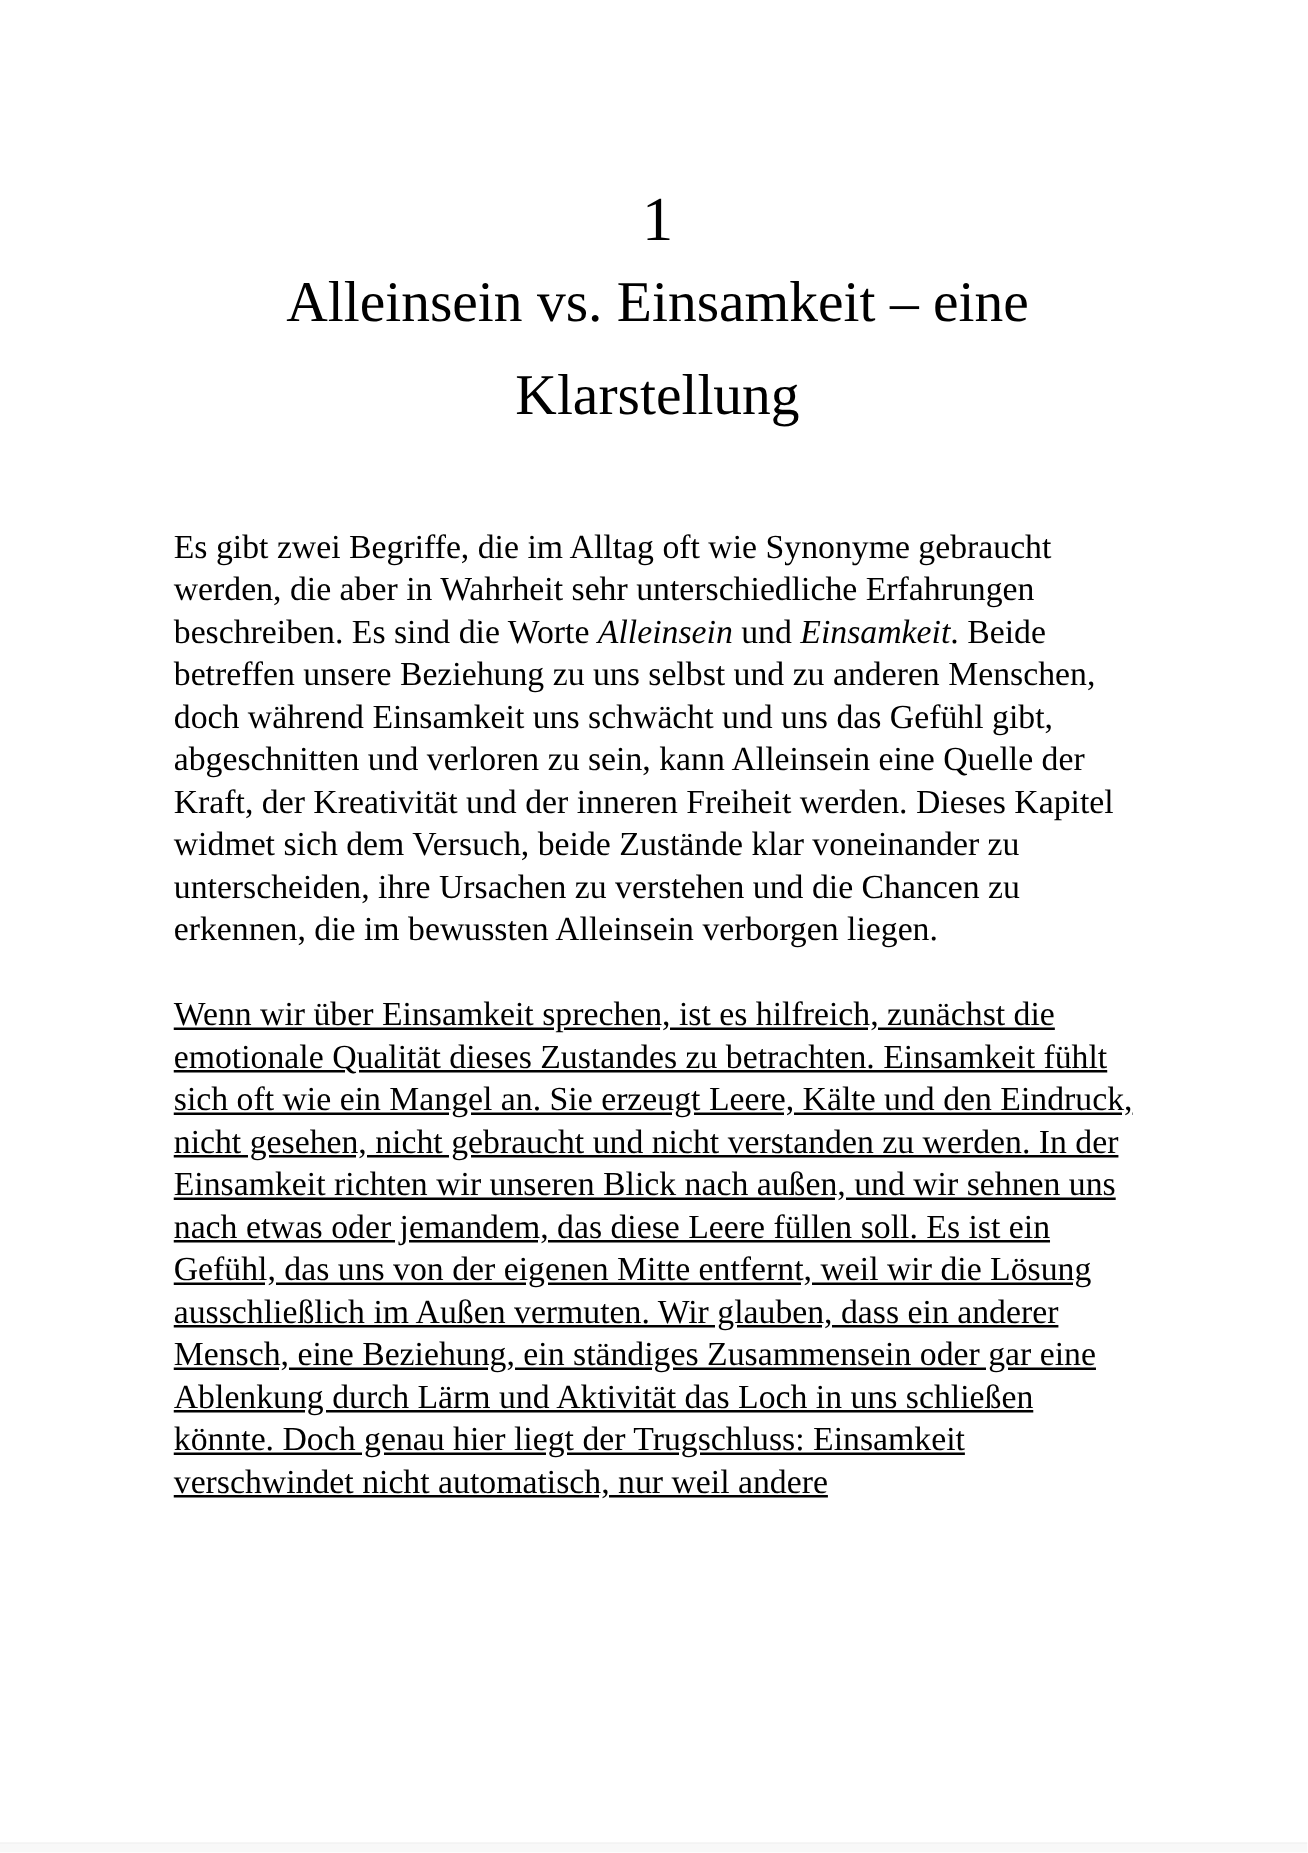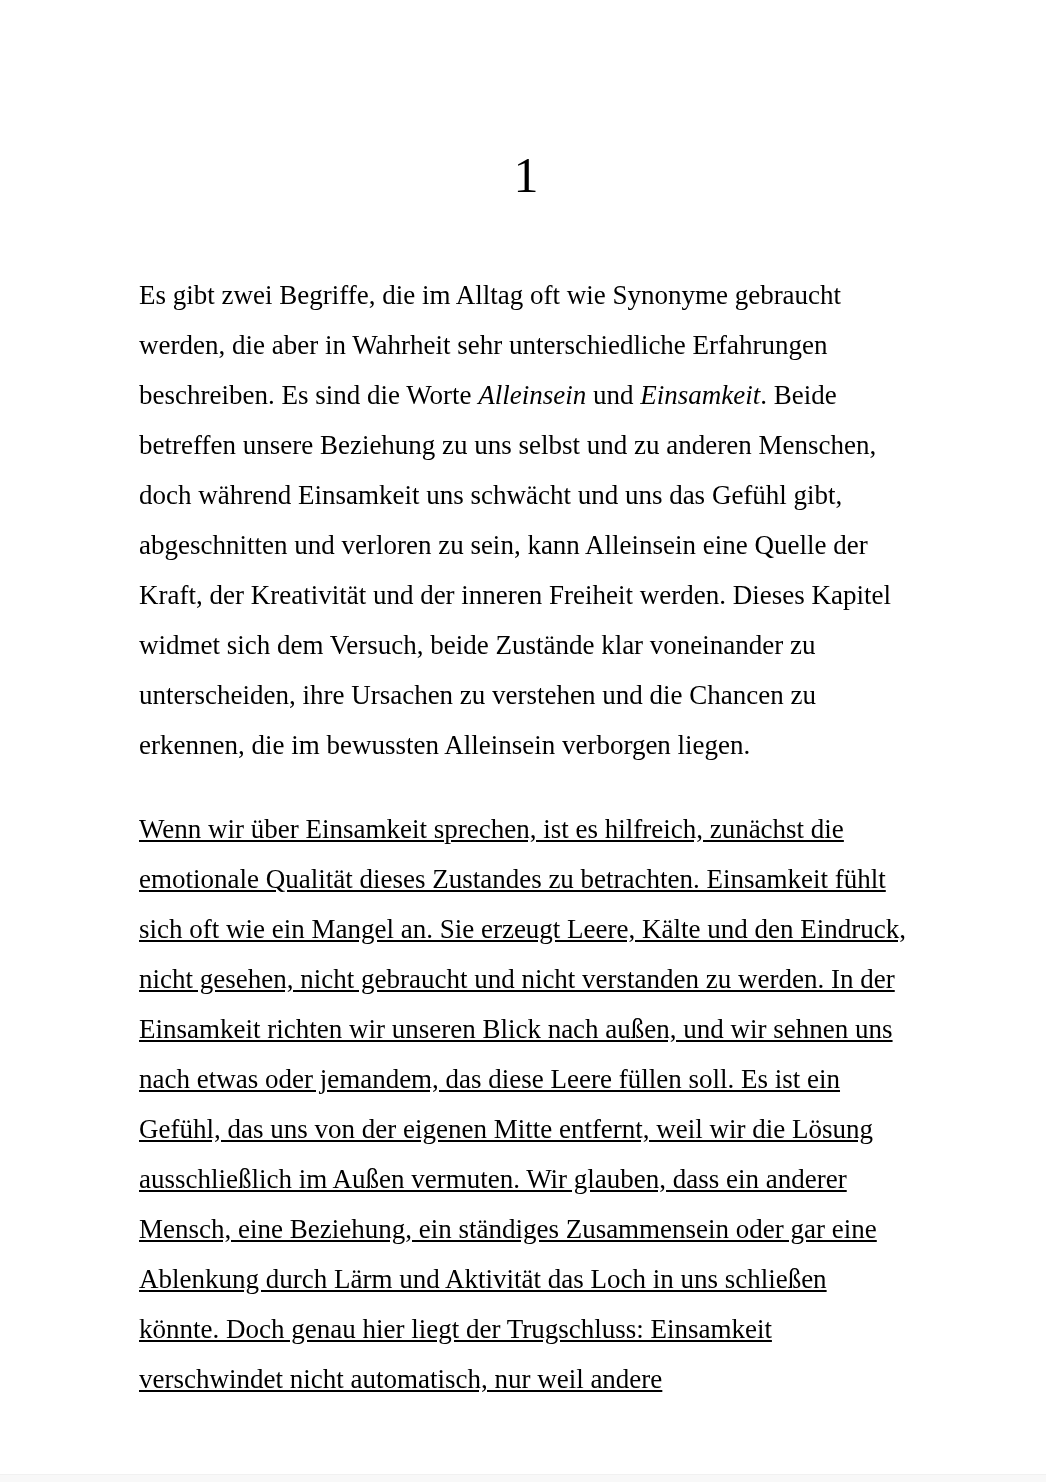--- a/index.html
+++ b/index.html
@@ -29,21 +29,21 @@
     line-height: 74px;
     font-weight: 400;
     text-align: center;
     margin: 2px 0 0 0;
   }
   .chapter-body {
     margin-top: 67px;
   }
   .chapter-body p {
     font-size: 27px;
-    line-height: 50px;
+    line-height: 34px;
     text-align: left;
     margin: 0;
     hyphens: none;
     word-spacing: normal;
   }
   .chapter-body p + p {
     margin-top: 34px;
     text-decoration: underline;
   }
   .chapter-body em { font-style: italic; }
@@ -56,20 +56,21 @@
     background: #f8f8f8;
     border-top: 1px solid #f1f1f1;
   }
 </style>
 </head>
 <body>
 
 <div class="reader-page">
   <header>
     <div class="chapter-number">1</div>
+    <h1 class="chapter-title">Alleinsein vs. Einsamkeit – eine Klarstellung</h1>
   </header>
 
   <main class="chapter-body">
     <p><span>Es gibt zwei Begriffe, die im Alltag oft wie Synonyme gebraucht werden, die aber in Wahrheit sehr unterschiedliche Erfahrungen beschreiben. Es sind die Worte </span><em>Alleinsein</em><span> und </span><em>Einsamkeit</em><span>. Beide betreffen unsere Beziehung zu uns selbst und zu anderen Menschen, doch während Einsamkeit uns schwächt und uns das Gefühl gibt, abgeschnitten und verloren zu sein, kann Alleinsein eine Quelle der Kraft, der Kreativität und der inneren Freiheit werden. Dieses Kapitel widmet sich dem Versuch, beide Zustände klar voneinander zu unterscheiden, ihre Ursachen zu verstehen und die Chancen zu erkennen, die im bewussten Alleinsein verborgen liegen.</span></p>
 
     <p>Wenn wir über Einsamkeit sprechen, ist es hilfreich, zunächst die emotionale Qualität dieses Zustandes zu betrachten. Einsamkeit fühlt sich oft wie ein Mangel an. Sie erzeugt Leere, Kälte und den Eindruck, nicht gesehen, nicht gebraucht und nicht verstanden zu werden. In der Einsamkeit richten wir unseren Blick nach außen, und wir sehnen uns nach etwas oder jemandem, das diese Leere füllen soll. Es ist ein Gefühl, das uns von der eigenen Mitte entfernt, weil wir die Lösung ausschließlich im Außen vermuten. Wir glauben, dass ein anderer Mensch, eine Beziehung, ein ständiges Zusammensein oder gar eine Ablenkung durch Lärm und Aktivität das Loch in uns schließen könnte. Doch genau hier liegt der Trugschluss: Einsamkeit verschwindet nicht automatisch, nur weil andere</p>
   </main>
 </div>
 
 <div class="bottom-edge-bar"></div>

